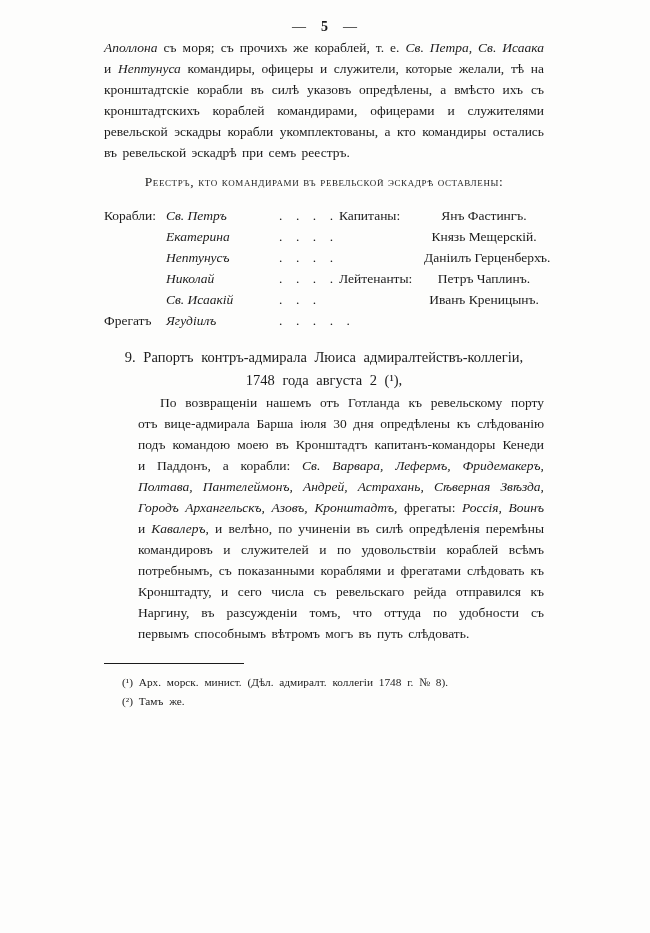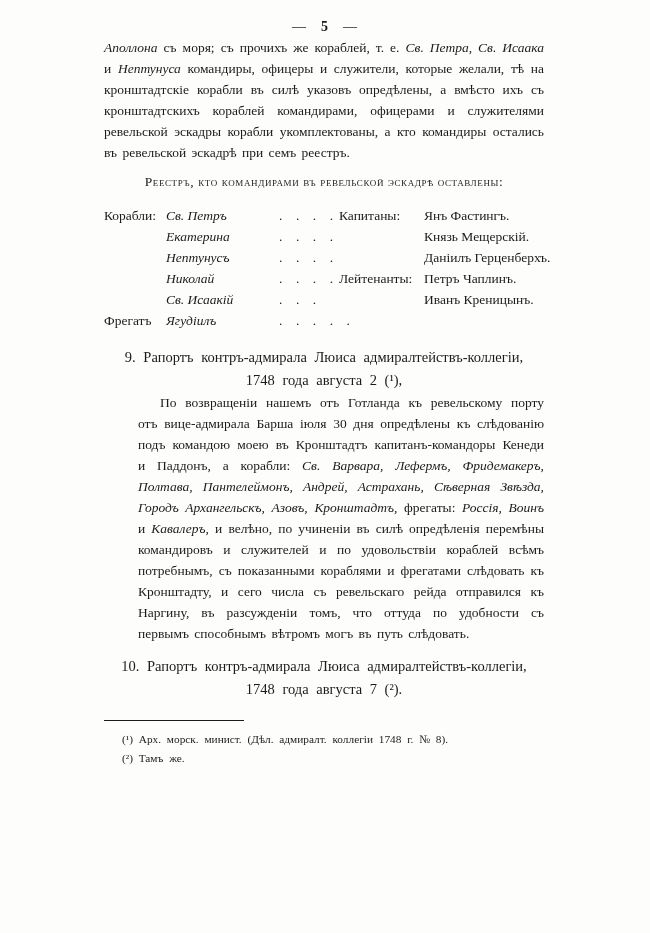--- a/index.html
+++ b/index.html
@@ -64,21 +64,21 @@
   .reg-row {
     display: grid;
     grid-template-columns: 62px 113px 60px 85px auto;
     line-height: 21px;
     white-space: nowrap;
   }
   .reg-prefix { grid-column: 1; }
   .reg-ship   { grid-column: 2; font-style: italic; }
   .reg-dots   { grid-column: 3; overflow: visible; }
   .reg-rank   { grid-column: 4; }
-  .reg-name   { grid-column: 5; }
+  .reg-name   { grid-column: 5; text-align: center; }
   .report-heading {
     text-align: center;
     font-size: 14.5px;
     line-height: 23px;
     word-spacing: 4px;
   }
   .report-heading.r9  { margin-top: 15px; }
   .report-heading.r10 { margin-top: 11px; }
   .report-body { margin-top: 14px; }
   .report10-body { margin-top: 16px; }
@@ -156,24 +156,20 @@
       </div>
     </div>
 
     <div class="report-heading r9">
       <div>9. Рапортъ контръ-адмирала Люиса адмиралтействъ-коллегіи,</div>
       <div>1748 года августа 2 (¹),</div>
     </div>
 
     <p class="para indent report-body"><span>По возвращеніи нашемъ отъ Готланда къ ревельскому порту отъ вице-адмирала Барша іюля 30 дня опредѣлены къ слѣдованію подъ командою моею въ Кронштадтъ капитанъ-командоры Кенеди и Паддонъ, а корабли: </span><span class="it">Св. Варвара, Лефермъ, Фридемакеръ, Полтава, Пантелеймонъ, Андрей, Астрахань, Сѣверная Звѣзда, Городъ Архангельскъ, Азовъ, Кронштадтъ,</span><span> фрегаты: </span><span class="it">Россія, Воинъ</span><span> и </span><span class="it">Кавалеръ</span><span>, и велѣно, по учиненіи въ силѣ опредѣленія перемѣны командировъ и служителей и по удовольствіи кораблей всѣмъ потребнымъ, съ показанными кораблями и фрегатами слѣдовать къ Кронштадту, и сего числа съ ревельскаго рейда отправился къ Наргину, въ разсужденіи томъ, что оттуда по удобности съ первымъ способнымъ вѣтромъ могъ въ путь слѣдовать.</span></p>
 
-    <div class="report-heading r10">
-      <div>10. Рапортъ контръ-адмирала Люиса адмиралтействъ-коллегіи,</div>
-      <div>1748 года августа 7 (²).</div>
-    </div>
 
 
     <div class="footnote-block">
       <div class="footnote-rule"></div>
       <p class="footnote">(¹) Арх. морск. минист. (Дѣл. адмиралт. коллегіи 1748 г. № 8).</p>
       <p class="footnote">(²) Тамъ же.</p>
     </div>
 
   </div>
 </div>

